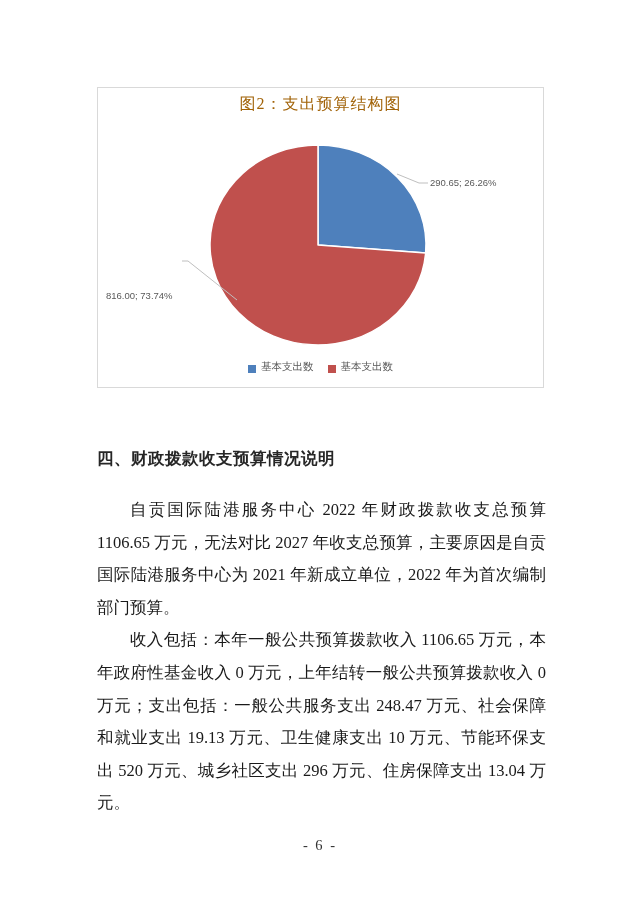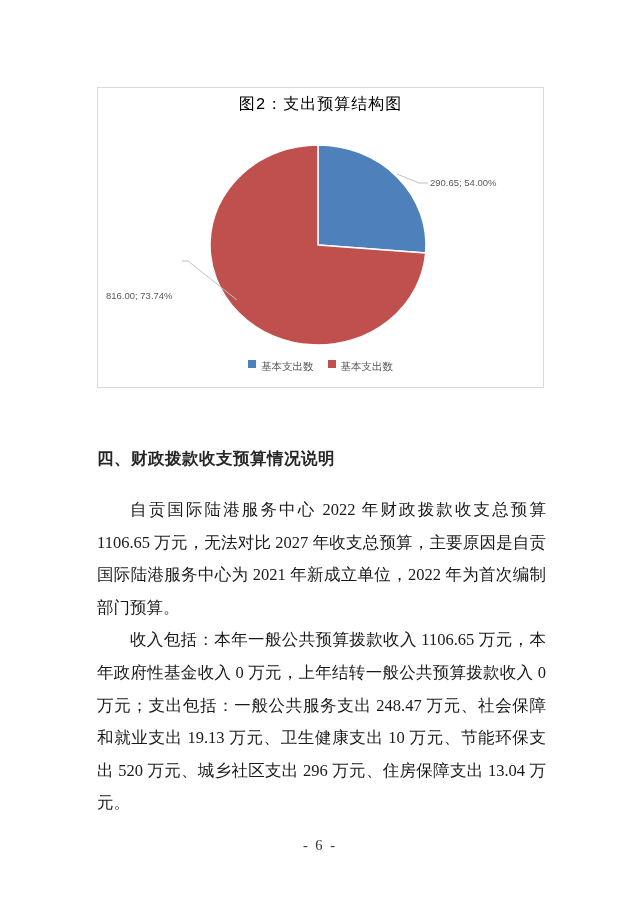--- a/index.html
+++ b/index.html
@@ -16,40 +16,40 @@
   .chart-box {
     position: absolute; left: 97px; top: 87px;
     width: 447px; height: 301px;
     border: 1px solid #d9d9d9;
     background: #ffffff;
     box-sizing: border-box;
   }
   .chart-title {
     position: absolute; top: 6px; left: 0; right: 0;
     text-align: center;
-    font-family: Liberation Mono, monospace;
+    font-family: Liberation Serif, serif;
     font-size: 16px; letter-spacing: 1px;
-    color: #000000;
+    color: #a16207;
   }
   svg.pie-svg { position: absolute; left: 0; top: 0; }
   .pie-label {
     position: absolute;
     font-family: "Liberation Sans", sans-serif;
     font-size: 9.5px; line-height: 12px;
     color: #595959; white-space: nowrap;
   }
   .pie-label.right { left: 332px; top: 89px; }
   .pie-label.left  { left: 8px;  top: 166px; margin-top: 36px; }
   .chart-legend {
     position: absolute; left: 0; right: 0; top: 272px;
     display: flex; justify-content: center; gap: 14px;
     font-family: "Liberation Sans", sans-serif;
     font-size: 10.5px; line-height: 13px; color: #595959;
   }
-  .legend-item { display: flex; align-items: flex-start; gap: 5px; }
+  .legend-item { display: flex; align-items: flex-end; gap: 5px; }
   .legend-swatch { width: 8px; height: 8px; display: inline-block; }
 
   
   .section-heading {
     position: absolute; left: 97px; top: 448px;
     font-family: Liberation Mono, monospace;
     font-weight: bold; font-size: 16.5px; letter-spacing: 0.5px;
     color: #262626;
   }
   .body-text {
@@ -77,21 +77,21 @@
     <div class="chart-title">图2：支出预算结构图</div>
 
     <svg class="pie-svg" width="447" height="301" viewBox="0 0 447 301">
 
       <path d="M 220 157 L 220.00 57.00 A 108 100 0 0 1 327.66 164.93 Z" fill="#4e80bc" stroke="#ffffff" stroke-width="1.5" stroke-linejoin="round"></path>
         <path d="M 220 157 L 327.66 164.93 A 108 100 0 1 1 220.00 57.00 Z" fill="#c0504d" stroke="#ffffff" stroke-width="1.5" stroke-linejoin="round"></path>
         <polyline points="299,86 321,95 330,95" fill="none" stroke="#bfbfbf" stroke-width="1"></polyline>
       <polyline points="84,173 90,173 139,212" fill="none" stroke="#bfbfbf" stroke-width="1"></polyline>
     </svg>
 
-    <div class="pie-label right">290.65; 54.00%</div>
+    <div class="pie-label right">290.65; 26.26%</div>
     <div class="pie-label left">816.00; 73.74%</div>
 
     <div class="chart-legend">
         <span class="legend-item">
           <span class="legend-swatch" style="background: rgb(78, 128, 188);"></span>
           <span>基本支出数</span>
         </span>
         <span class="legend-item">
           <span class="legend-swatch" style="background: rgb(192, 80, 77);"></span>
           <span>基本支出数</span>

